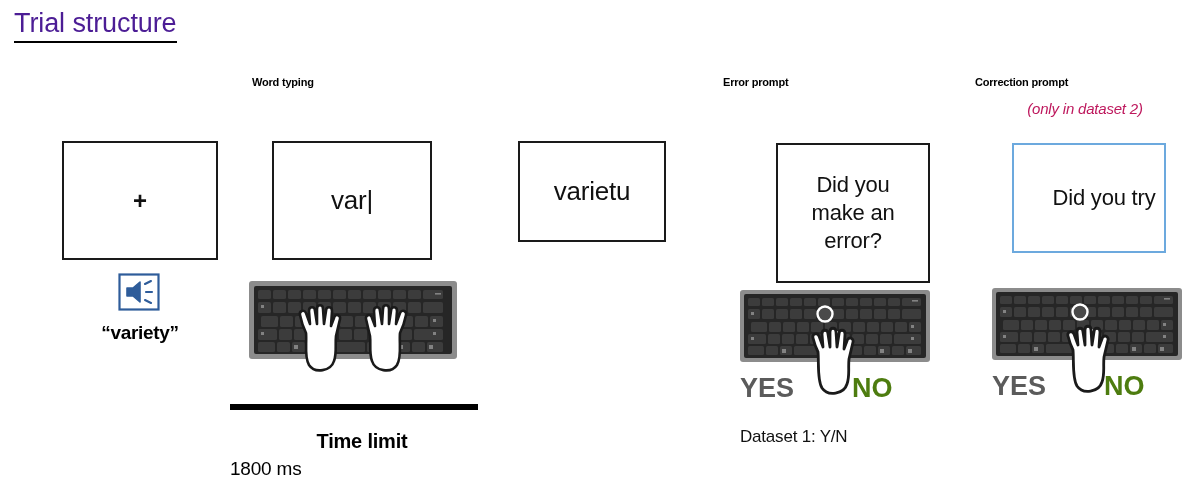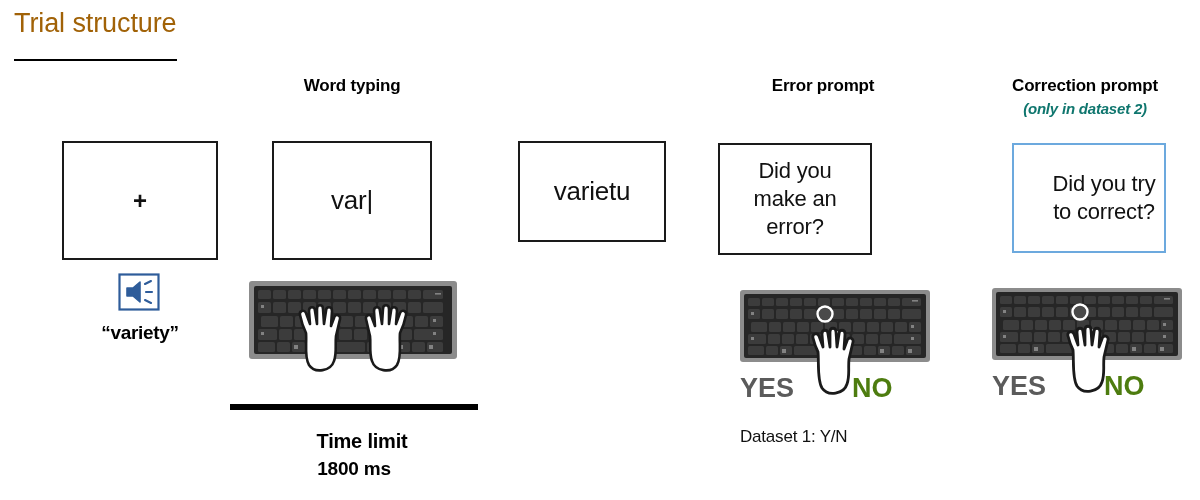--- a/index.html
+++ b/index.html
@@ -17,41 +17,41 @@
   }
   .abs { position: absolute; }
 
   
   #page-title {
     left: 14px;
     top: 6px;
     font-size: 27px;
     line-height: 34px;
     font-weight: 400;
-    color: #a16207;
+    color: #4c1d95;
     border-bottom: 2px solid #000;
-    padding-bottom: 19px;
+    padding-bottom: 1px;
     letter-spacing: -0.1px;
   }
 
   
   .section-header {
-    font-size: 17px;
+    font-size: 11px;
     font-weight: bold;
-    text-align: center;
+    text-align: left;
     color: #000;
     letter-spacing: -0.2px;
   }
   .section-header.blue { color: #000000; }
   .section-subheader {
     font-size: 15px;
     font-style: italic;
-    font-weight: bold;
+    font-weight: normal;
     text-align: center;
-    color: #0f766e;
+    color: #be185d;
     letter-spacing: -0.2px;
   }
 
   
   .stim-box {
     border: 2px solid #1a1a1a;
     background: #fff;
     box-sizing: border-box;
     display: flex;
     align-items: center;
@@ -108,23 +108,22 @@
     width: 248px;
     text-align: center;
     font-size: 20px;
     font-weight: bold;
     letter-spacing: -0.2px;
   }
   #time-limit-value {
     left: 230px;
     top: 458px;
     width: 248px;
-    text-align: center;
     font-size: 19px;
-    font-weight: 700;
+    font-weight: 400;
     letter-spacing: -0.2px;
   }
 
   
   .yesno-yes {
     font-size: 27px;
     font-weight: bold;
     color: #5B5B5B;
     letter-spacing: 0px;
   }
@@ -279,29 +278,28 @@
              L123 37 C122 32 116 34 117 38 L121 55
              C122 64 120 72 123 80 C126 90 142 93 148 84
              C153 76 150 62 151 52 Z" fill="#ffffff" stroke="#1a1a1a" stroke-width="2.6" stroke-linejoin="round"></path>
   </svg>
 </div>
 
 <div class="abs" id="time-bar"></div>
 <div class="abs" id="time-limit-label">Time limit</div>
 <div class="abs" id="time-limit-value">1800 ms</div>
 
-<div class="abs stim-box" style="left:718px; top:143px; width:154px; height:112px; flex-direction:column;">
+<div class="abs stim-box" style="left:776px; top:143px; width:154px; height:140px; flex-direction:column;">
   <span class="prompt-text">Did you</span>
   <span class="prompt-text">make an</span>
   <span class="prompt-text">error?</span>
 </div>
 
 <div class="abs stim-box blue-border" style="left:1012px; top:143px; width:154px; height:110px; flex-direction:column;padding-left:30px;">
   <span class="prompt-text">Did you try</span>
-  <span class="prompt-text">to correct?</span>
 </div>
 
 <div class="abs" style="left:740px; top:290px;">
   <svg class="keyboard" width="190" height="106" viewBox="0 0 190 106" aria-hidden="true">
     <rect x="0" y="0" width="190" height="72" rx="3" fill="#8C8C8C"></rect>
     <rect x="4" y="4" width="182" height="64" rx="2" fill="#262626"></rect>
     <g fill="#3C3C3C">
       <rect x="8" y="8" width="12" height="8" rx="1.5"></rect>
       <rect x="22" y="8" width="12" height="8" rx="1.5"></rect>
       <rect x="36" y="8" width="12" height="8" rx="1.5"></rect>

